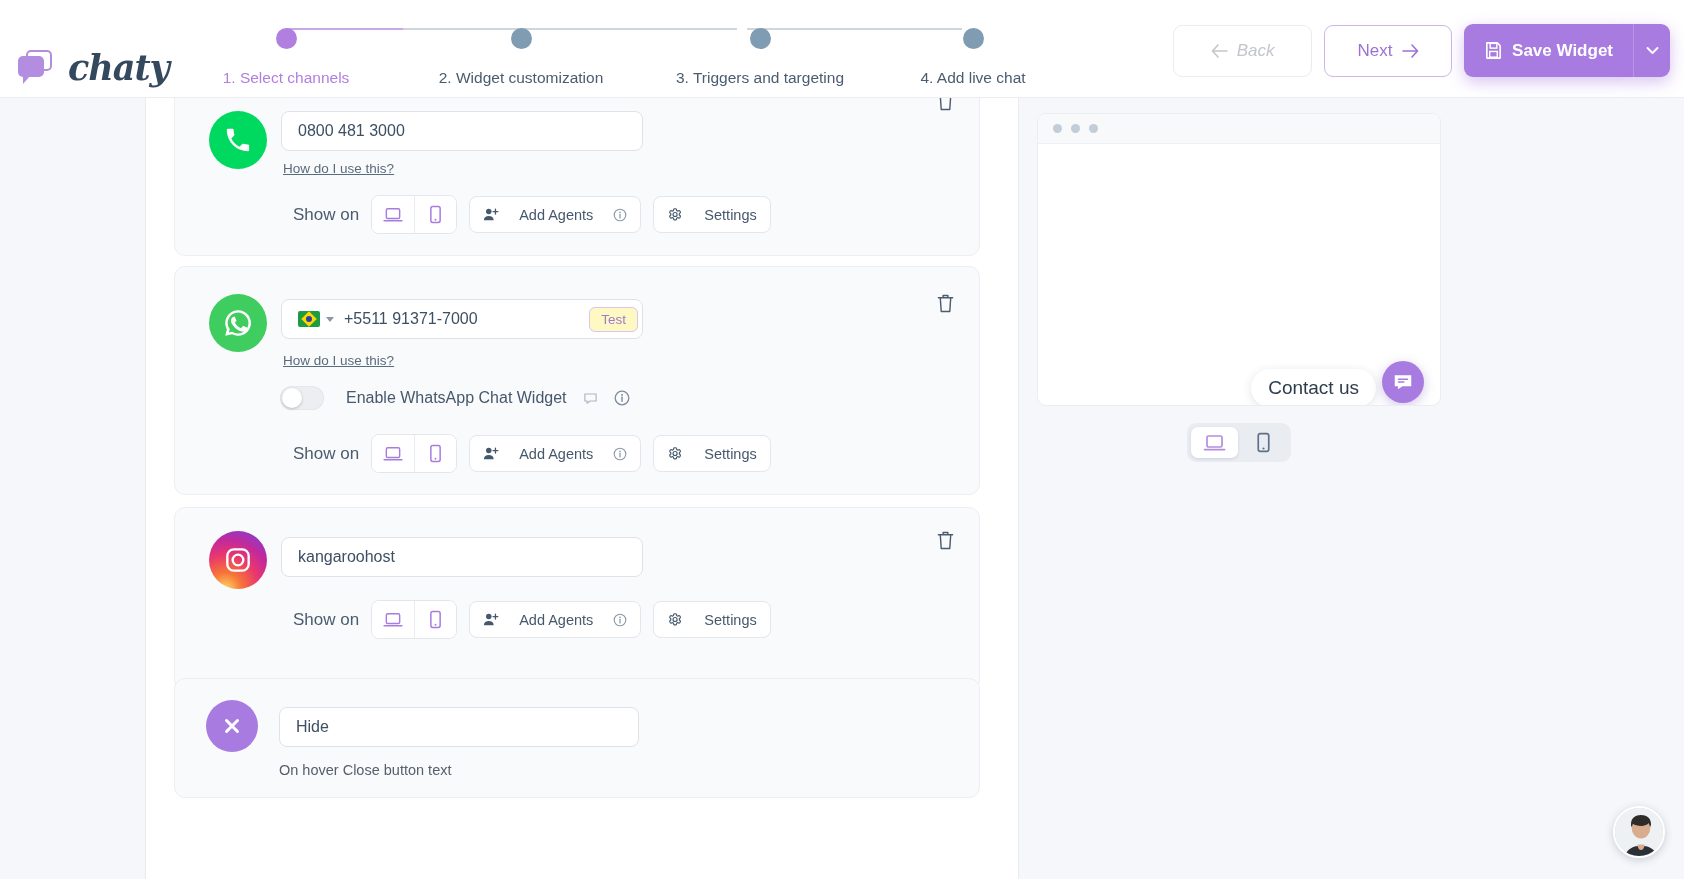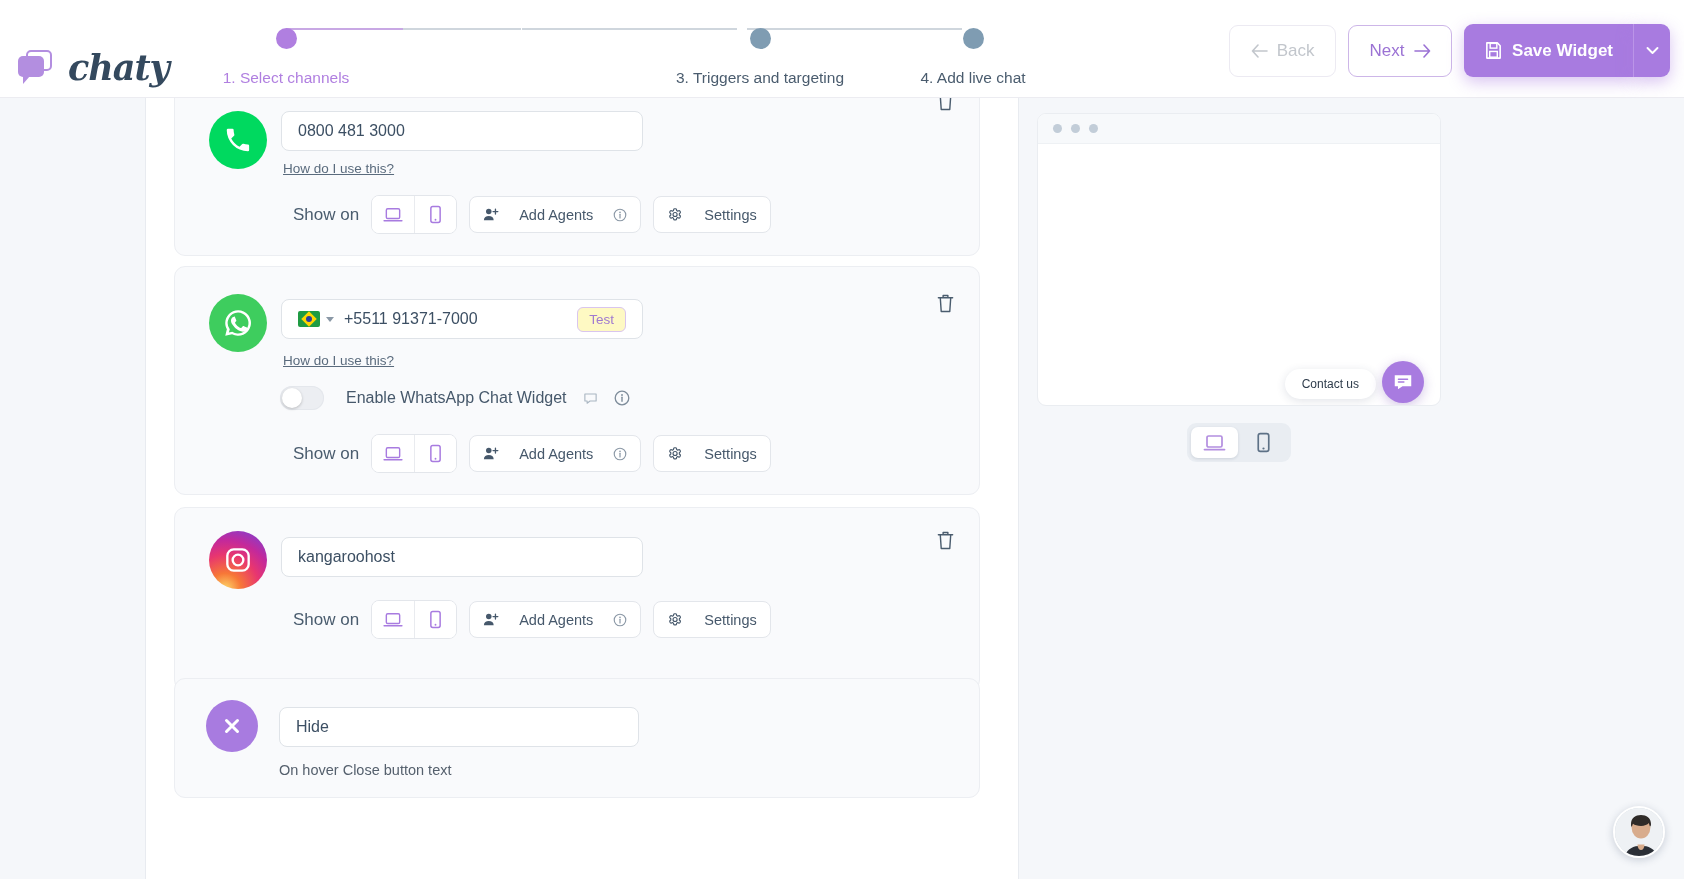--- a/index.html
+++ b/index.html
@@ -51,22 +51,22 @@
   }
   .step-line.done { background:#c8a8e4; }
 
   
   .hdr-actions { position:absolute; right:14px; top:24px; display:flex; align-items:center; gap:12px; }
   .btn {
     display:flex; align-items:center; justify-content:center; gap:9px;
     height:52px; border-radius:9px; font-size:17px; cursor:pointer;
     background:#fff; border:1px solid #e6e3ef;
   }
-  .btn-back { width:107px; color:#c2c6cc; border-color:#eceaf2; }
-  .btn-next { width:104px; color:#9b72d4; border:1px solid #cdb6e8; }
+  .btn-back { width:139px; color:#c2c6cc; border-color:#eceaf2;font-style:italic; }
+  .btn-next { width:128px; color:#9b72d4; border:1px solid #cdb6e8; }
   .btn-save {
     background:#a87be0; color:#fff; font-weight:600; padding:0 20px; height:53px;
     border:none; border-radius:9px 0 0 9px; box-shadow:0 5px 16px rgba(168,123,224,.45);
   }
   .btn-caret {
     width:37px; height:53px; background:#a87be0; color:#fff;
     border-radius:0 9px 9px 0; border:none; border-left:1px solid #bb94e8;
     display:flex; align-items:center; justify-content:center;
     box-shadow:0 5px 16px rgba(168,123,224,.45); cursor:pointer;
   }
@@ -161,21 +161,21 @@
     position:absolute; left:18px; top:15px; width:404px; height:293px;
     background:#fff; border:1px solid #eaedf1; border-radius:9px; overflow:hidden;
   }
   .browser-bar {
     height:30px; background:#f7f9fb; border-bottom:1px solid #eef1f4;
     display:flex; align-items:center; gap:9px; padding-left:15px;
   }
   .dot { width:9px; height:9px; border-radius:50%; background:#c2cdd8; }
   .bubble-chip {
     position:absolute; right:64px; top:255px; background:#fff;
-    border-radius:20px; padding:8px 17px; font-size:12px; color:#2e3c4b;
+    border-radius:20px; padding:8px 17px; font-size:19px; color:#2e3c4b;
     box-shadow:0 2px 10px rgba(40,60,90,.14);
   }
   .bubble-btn {
     position:absolute; right:16px; top:247px; width:42px; height:42px;
     border-radius:50%; background:#a87be0; display:flex; align-items:center; justify-content:center;
     box-shadow:0 3px 12px rgba(120,80,180,.32); cursor:pointer;
   }
   .dev-toggle {
     position:absolute; left:168px; top:325px; display:flex;
     background:#e9edf2; border-radius:9px; padding:4px; gap:2px;
@@ -208,20 +208,24 @@
 
     <div class="stepper">
       <div class="step-line done" style="left:76px; width:117px;"></div>
       <div class="step-line" style="left:193px; width:118px;"></div>
       <div class="step-line" style="left:312px; width:215px;"></div>
       <div class="step-line" style="left:537px; width:215px;"></div>
 
       <div class="step active" style="left:0px; width:152px;">
         <div class="step-dot"></div>
         <div class="step-label">1. Select channels</div>
+      </div>
+      <div class="step" style="left:216px; width:190px;">
+        <div class="step-dot"></div>
+        <div class="step-label">2. Widget customization</div>
       </div>
       <div class="step" style="left:452px; width:196px;">
         <div class="step-dot"></div>
         <div class="step-label">3. Triggers and targeting</div>
       </div>
       <div class="step" style="left:688px; width:150px;">
         <div class="step-dot"></div>
         <div class="step-label">4. Add live chat</div>
       </div>
     </div>
@@ -318,21 +322,21 @@
     </div>
 
     <div class="card" style="top:168px; height:229px;">
       <div class="card-inner">
         <div class="ch-icon" style="top:27px; width:58px; height:58px; background:#3ecd5e;">
           <svg width="34" height="34" viewBox="0 0 32 32">
               <path d="M16 4C9.4 4 4 9.4 4 16c0 2.1.55 4.1 1.5 5.8L4 28l6.4-1.5A12 12 0 1016 4zm0 2.2a9.8 9.8 0 11-5 18.2l-.4-.25-3.2.8.85-3.1-.26-.4A9.8 9.8 0 0116 6.2z" fill="#fff"></path>
               <path d="M11.7 10.3c-.25 0-.65.1-1 .5-.35.4-1.3 1.27-1.3 3.1s1.33 3.6 1.52 3.85c.19.25 2.6 4.14 6.4 5.5 3.18 1.13 3.83.9 4.52.85.7-.07 2.24-.91 2.56-1.8.32-.88.32-1.64.22-1.8-.1-.16-.35-.25-.73-.44-.38-.19-2.24-1.1-2.59-1.23-.35-.13-.6-.19-.85.19-.25.38-.97 1.23-1.19 1.48-.22.25-.44.28-.82.1-.38-.19-1.6-.59-3.05-1.88-1.13-1-1.89-2.24-2.11-2.62-.22-.38-.02-.58.17-.77.17-.17.38-.44.57-.66.19-.22.25-.38.38-.63.13-.25.06-.47-.03-.66-.1-.19-.83-2.04-1.16-2.79-.27-.62-.56-.63-.83-.64z" fill="#fff"></path>
             </svg>
         </div>
-        <div class="field" style="left:106px; top:32px; width:362px; padding-right:16px;">
+        <div class="field" style="left:106px; top:32px; width:362px; padding-right:4px;">
           <div class="flag-sel">
             <span class="flag"></span>
             <span class="caret-sm"></span>
           </div>
           <span>+5511 91371-7000</span>
           <span class="test-btn">Test</span>
         </div>
         <div class="howto" style="left:108px; top:86px;">How do I use this?</div>
         <div class="trash" style="top:26px;">
           <svg width="19" height="21" viewBox="0 0 20 22">

